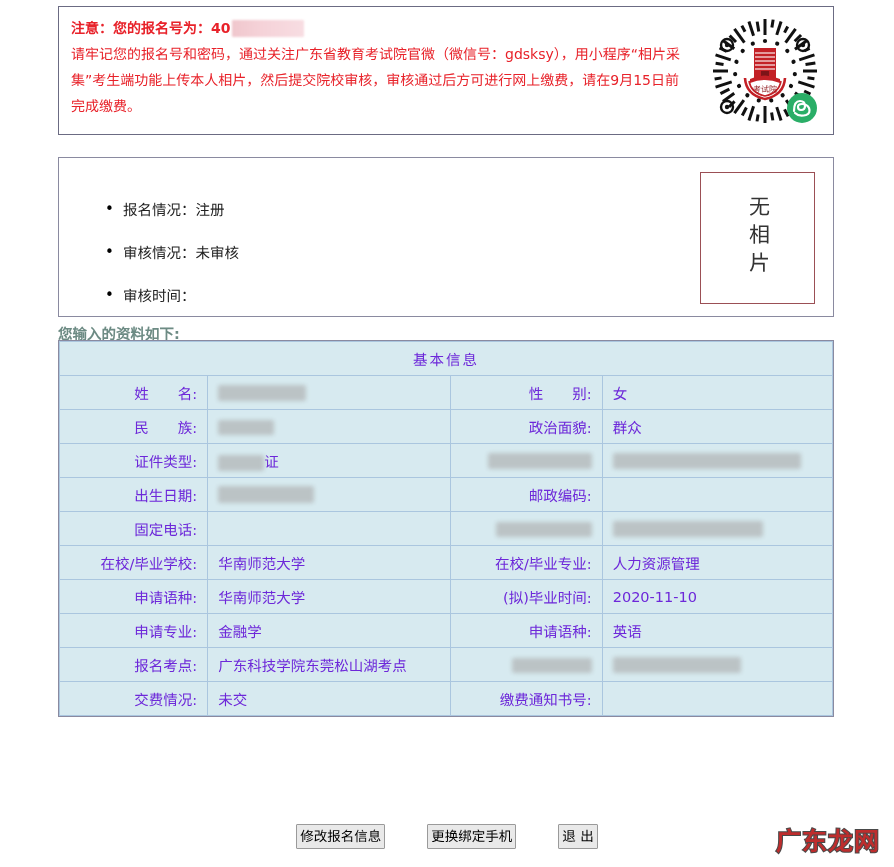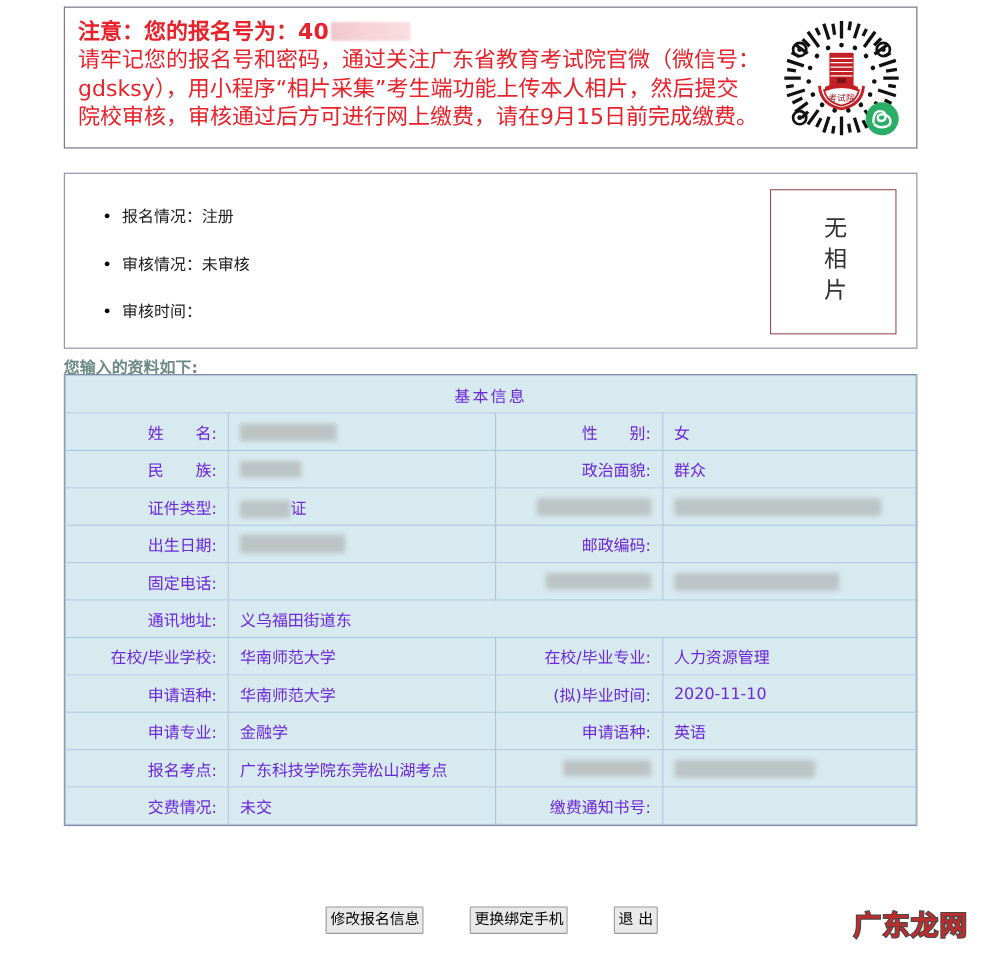--- a/index.html
+++ b/index.html
@@ -32,21 +32,21 @@
   .notice-inner {
     position: relative;
     height: 100%;
   }
   .notice-text {
     position: absolute;
     left: 12px;
     top: 8px;
     width: 620px;
     color: #e8222a;
-    font-size: 20px;
+    font-size: 14px;
     line-height: 26px;
   }
   .notice-head {
     font-weight: bold;
     color: #e8222a;
   }
   .redact {
     display: inline-block;
     vertical-align: middle;
     background: linear-gradient(90deg,#f0c7cd 0%, #f5d2d8 40%, #f8dde2 100%);
@@ -75,21 +75,21 @@
     position: absolute;
     left: 58px;
     top: 157px;
     width: 776px;
     height: 160px;
     border: 1px solid #8a8aa0;
     box-sizing: border-box;
     background: #ffffff;
   }
   .status-list {
-    margin: 4px;
+    margin: 16px;
     padding: 26px 0 0 48px;
     list-style: none;
   }
   .status-list li {
     position: relative;
     font-size: 14.5px;
     line-height: 20px;
     margin-bottom: 23px;
     color: #222;
   }
@@ -404,24 +404,20 @@
         <td class="val"></td>
       </tr>
 
       <tr>
         <td class="lbl">固定电话:</td>
         <td class="val"></td>
         <td class="lbl"><span class="rd w10"></span></td>
         <td class="val"><span class="rd w9"></span></td>
       </tr>
 
-      <tr>
-        <td class="lbl">通讯地址:</td>
-        <td class="val" colspan="3">义乌福田街道东</td>
-      </tr>
 
 
       <tr>
         <td class="lbl">在校/毕业学校:</td>
         <td class="val">华南师范大学</td>
         <td class="lbl">在校/毕业专业:</td>
         <td class="val">人力资源管理</td>
       </tr>
 
       <tr>

